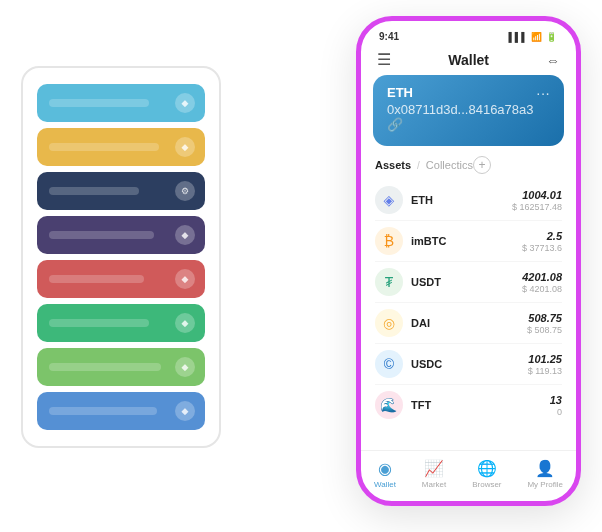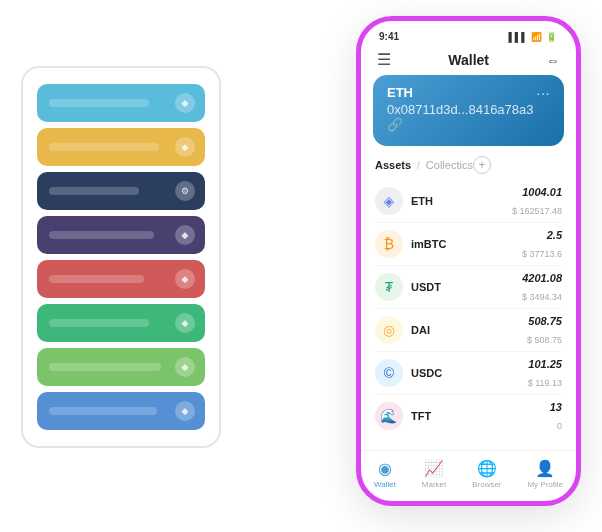--- a/index.html
+++ b/index.html
@@ -262,21 +262,21 @@
     .asset-amount {
       font-size: 11px;
       font-weight: 600;
       color: #222;
       font-style: italic;
     }
 
     .asset-usd {
       font-size: 9px;
       color: #aaa;
-      margin-top: 8px;
+      margin-top: 1px;
     }
 
     
     .bottom-nav {
       display: flex;
       justify-content: space-around;
       align-items: center;
       padding: 8px 0 12px;
       border-top: 1px solid #f0f0f0;
     }
@@ -403,21 +403,21 @@
             <div class="asset-usd">$ 37713.6</div>
           </div>
         </div>
         <div class="asset-row">
           <div class="asset-left">
             <div class="asset-icon" style="background: rgb(232, 245, 233); color: rgb(38, 161, 123);">₮</div>
             <div class="asset-name">USDT</div>
           </div>
           <div class="asset-right">
             <div class="asset-amount">4201.08</div>
-            <div class="asset-usd">$ 3494.34</div>
+            <div class="asset-usd">$ 4201.08</div>
           </div>
         </div>
         <div class="asset-row">
           <div class="asset-left">
             <div class="asset-icon" style="background: rgb(255, 248, 225); color: rgb(245, 172, 55);">◎</div>
             <div class="asset-name">DAI</div>
           </div>
           <div class="asset-right">
             <div class="asset-amount">508.75</div>
             <div class="asset-usd">$ 508.75</div>

